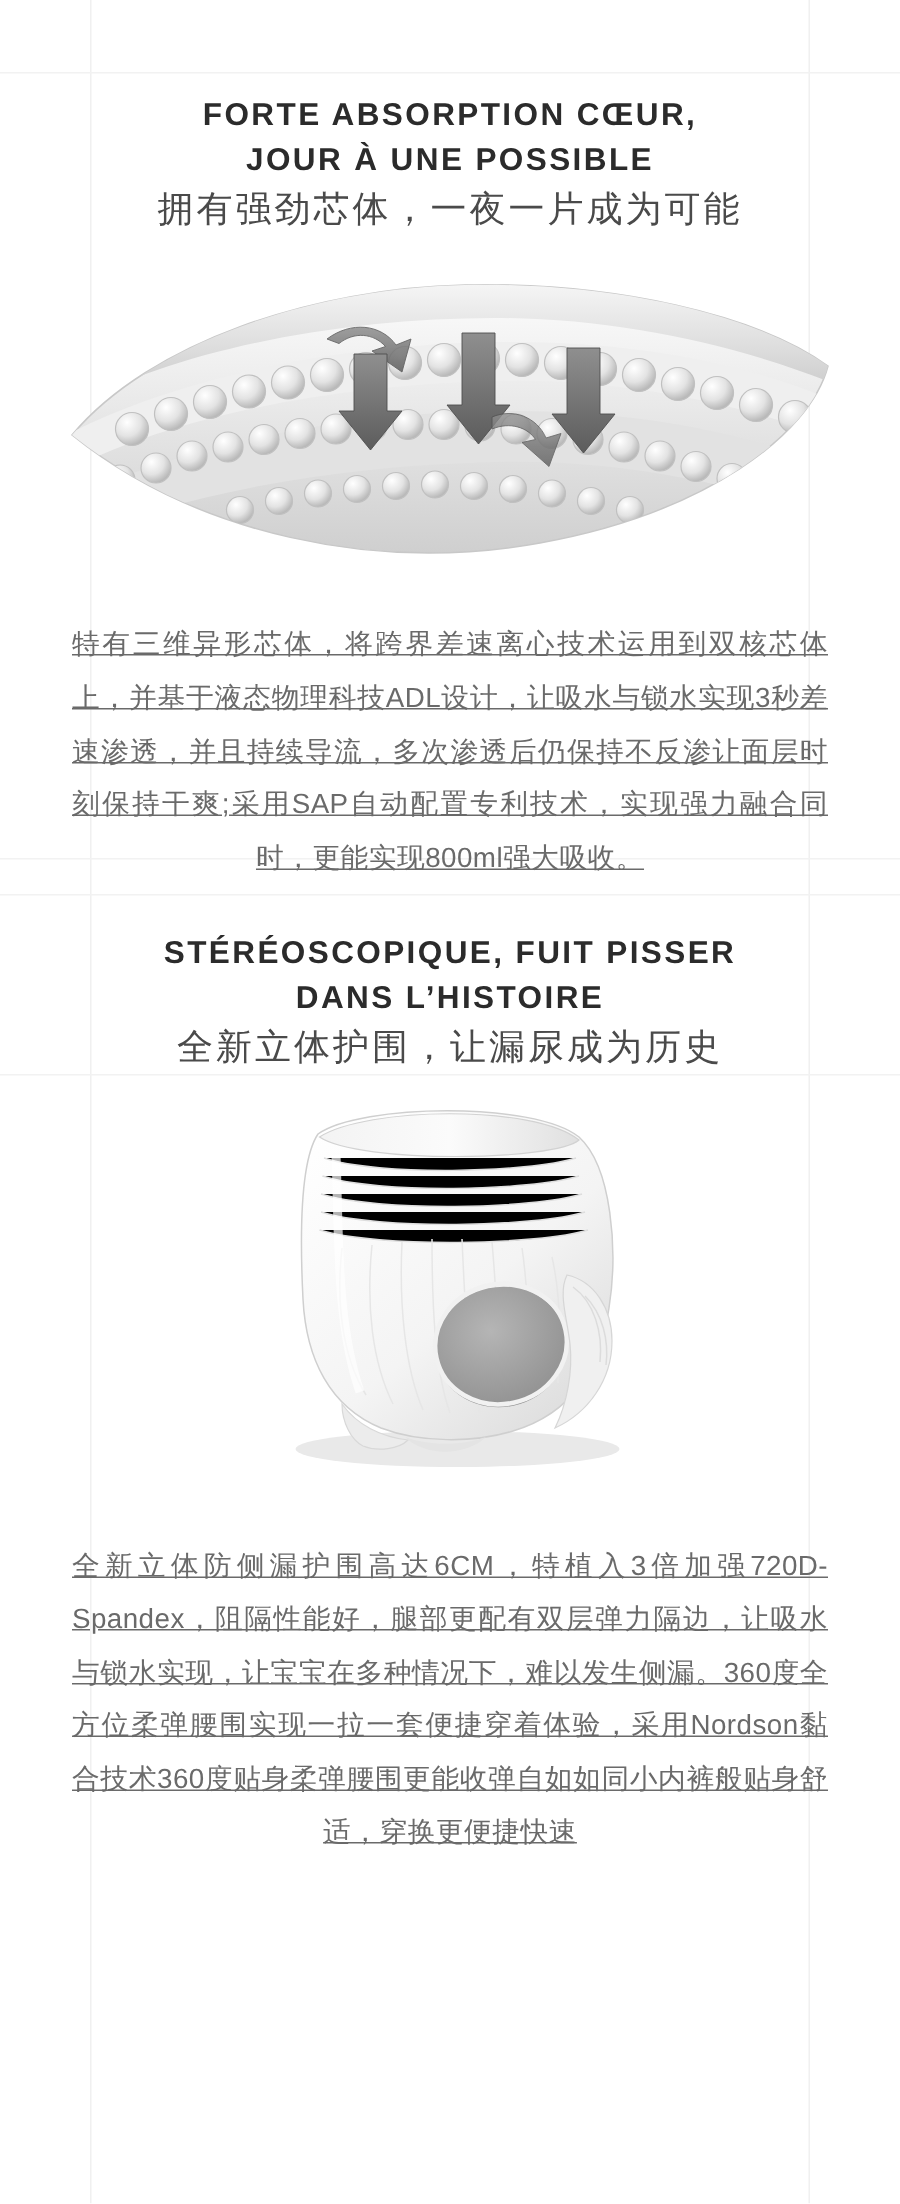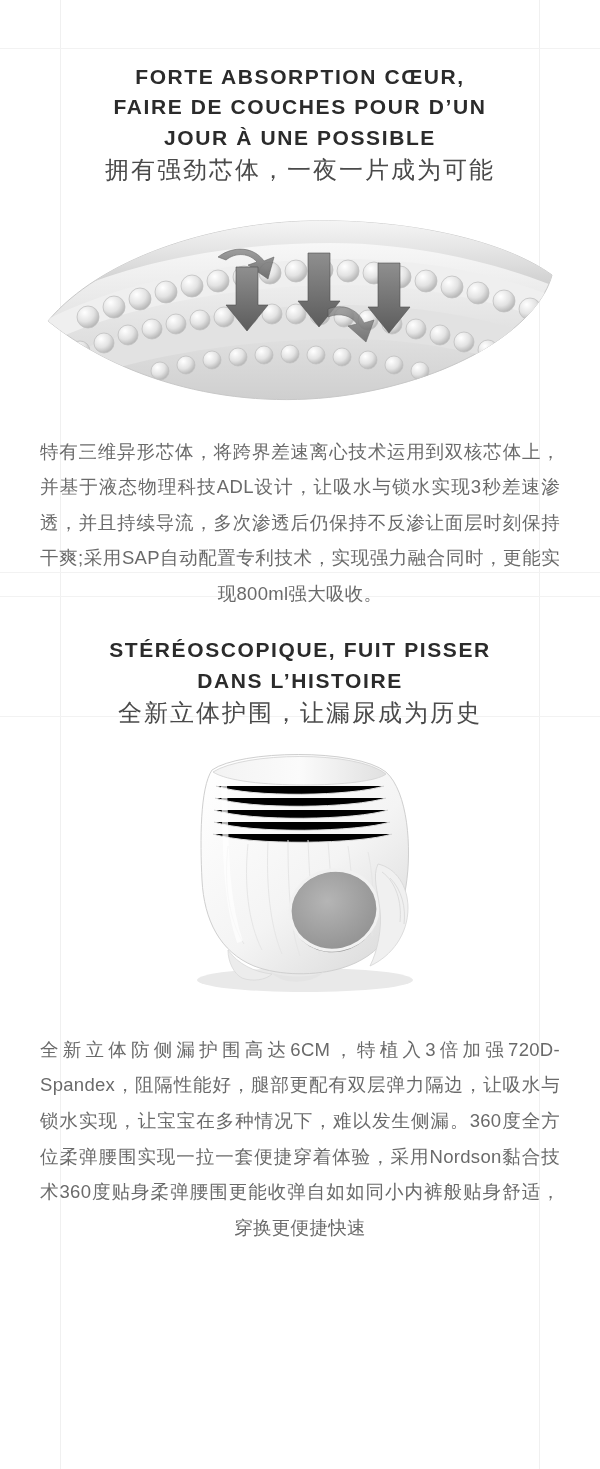--- a/index.html
+++ b/index.html
@@ -70,23 +70,24 @@
 
   .body-text {
     font-size: 18.5px;
     line-height: 1.92;
     color: #6a6a6a;
     text-align: justify;
     text-justify: inter-ideograph;
     letter-spacing: 0.3px;
   }
   .body-text p {
-    margin: 0;
+    margin: 8px;
     text-align: justify;
     text-align-last: center;
+    text-decoration: underline;
   }
 
   
   .fig1-wrap {
     position: relative;
     width: 520px;
     height: 215px;
     margin: 14px auto 0 auto;
   }
   .fig1 { display: block; width: 100%; height: 100%; }
@@ -112,21 +113,20 @@
   <div class="vrule right"></div>
   <div class="hrule" style="top:48px;"></div>
   <div class="hrule" style="top:572px;"></div>
   <div class="hrule" style="top:596px;"></div>
   <div class="hrule" style="top:716px;"></div>
 
   <div class="section" style="padding-top:62px;">
 
     <div class="headline">
       <span class="hl-line">FORTE ABSORPTION CŒUR,</span>
-      <span class="hl-line">FAIRE DE COUCHES POUR D’UN</span>
       <span class="hl-line">JOUR À UNE POSSIBLE</span>
     </div>
 
     <div class="subhead">拥有强劲芯体，一夜一片成为可能</div>
 
     <div class="fig1-wrap">
       <svg class="fig1" viewBox="0 0 520 215" xmlns="http://www.w3.org/2000/svg">
         <defs>
           <linearGradient id="coreGrad" x1="0" y1="0" x2="0" y2="1">
             <stop offset="0%" stop-color="#fdfdfd"></stop>

